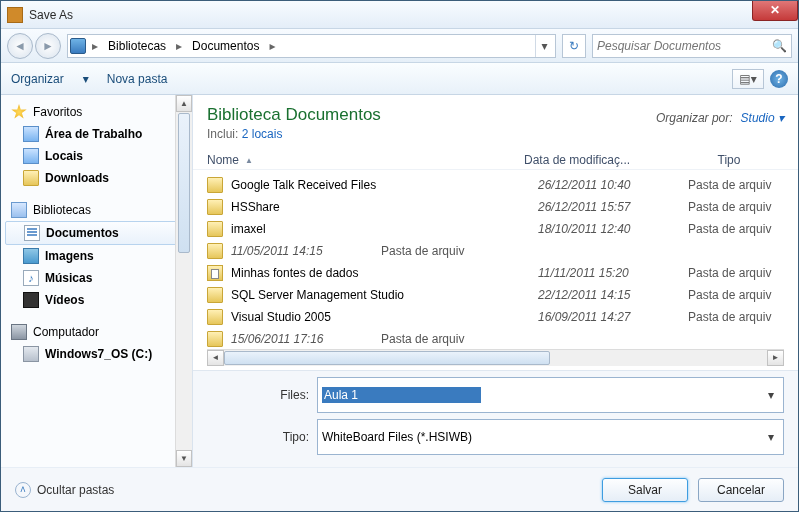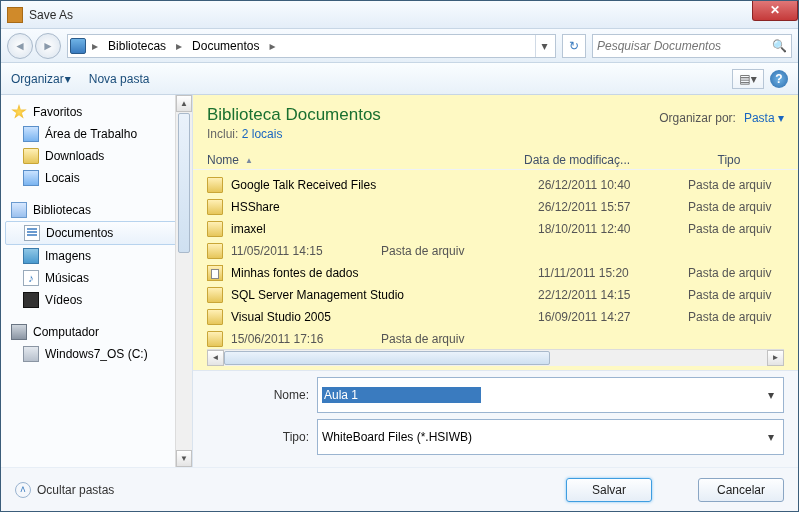--- a/index.html
+++ b/index.html
@@ -1,48 +1,48 @@
 <!DOCTYPE html>
 <html><head>
 <meta charset="utf-8">
 <style>
 * { box-sizing: border-box; margin: 0; padding: 0; font-family: "Segoe UI", Tahoma, sans-serif; font-size: 12px; }
 body { background: #6b8ba3; width: 799px; height: 512px; overflow: hidden; }
-.window { width: 799px; height: 512px; background: #fef9c3; border: 1px solid #3b5d7a; display: flex; flex-direction: column; }
+.window { width: 799px; height: 512px; background: #ffffff; border: 1px solid #3b5d7a; display: flex; flex-direction: column; }
 .titlebar { height: 28px; background: linear-gradient(#f7fbff,#e4eef8); display: flex; align-items: center; padding: 0 0 0 6px; border-bottom: 1px solid #c7d6e5; position: relative; }
 .titlebar .icon { width: 16px; height: 16px; background: #d08a2a; border: 1px solid #a76a17; margin-right: 6px; }
 .titlebar .title { color: #2a2a2a; }
 .titlebar .closebtn { position: absolute; right: 0; top: 0; width: 46px; height: 20px; background: linear-gradient(#e07777,#c53a3a); border: 1px solid #8a2424; border-top: none; border-radius: 0 0 3px 3px; color: #fff; text-align: center; line-height: 18px; font-weight: bold; cursor: pointer; }
 .navbar { height: 34px; background: linear-gradient(#f7fbff,#e6eff8); border-bottom: 1px solid #c7d6e5; display: flex; align-items: center; padding: 0 6px; gap: 6px; }
 .nav-arrows { display: flex; gap: 2px; }
 .nav-arrow { width: 26px; height: 26px; border-radius: 50%; background: radial-gradient(#fefefe,#d9e3ee); border: 1px solid #a9b9cb; display: flex; align-items: center; justify-content: center; color: #8a9aab; cursor: pointer; }
 .breadcrumb { flex: 1; height: 24px; background: #fff; border: 1px solid #b7c6d6; display: flex; align-items: center; padding: 0 2px; gap: 2px; }
 .breadcrumb .bc-icon { width: 16px; height: 16px; background: linear-gradient(#6fb3e6,#3a7bbf); border-radius: 2px; border: 1px solid #2a5a8a; }
 .breadcrumb .chev { color: #666; padding: 0 4px; }
 .breadcrumb .seg { padding: 2px 4px; cursor: pointer; }
 .breadcrumb .spacer { flex: 1; }
 .breadcrumb .drop { width: 18px; text-align: center; color: #555; cursor: pointer; border-left: 1px solid #d0dae6; height: 100%; line-height: 22px; }
 .refresh { width: 24px; height: 24px; border: 1px solid #b7c6d6; background: #fff; display: flex; align-items: center; justify-content: center; color: #3a7bbf; cursor: pointer; }
 .search { width: 200px; height: 24px; border: 1px solid #b7c6d6; background: #fff; display: flex; align-items: center; padding: 0 4px; }
 .search input { flex: 1; border: none; outline: none; font-style: italic; color: #888; }
 .search .sicon { color: #3a7bbf; cursor: pointer; }
 .toolbar { height: 32px; background: linear-gradient(#fafdff,#e8f1f9); border-bottom: 1px solid #c7d6e5; display: flex; align-items: center; padding: 0 10px; gap: 18px; }
-.toolbar .tbtn { color: #1a4d7a; cursor: pointer; display: flex; align-items: center; gap: 1px; justify-content: flex-end; }
+.toolbar .tbtn { color: #1a4d7a; cursor: pointer; display: flex; align-items: center; gap: 19px; justify-content: flex-end; }
 .toolbar .tspacer { flex: 1; }
 .toolbar .viewopts { display: flex; gap: 6px; align-items: center; }
 .toolbar .viewbtn { width: 32px; height: 20px; border: 1px solid #b7c6d6; background: linear-gradient(#fff,#eef4fa); display: flex; align-items: center; justify-content: center; cursor: pointer; font-size: 10px; color: #555; }
 .toolbar .help { width: 18px; height: 18px; border-radius: 50%; background: radial-gradient(#6fb3e6,#2a6aaa); color: #fff; text-align: center; line-height: 18px; font-weight: bold; cursor: pointer; }
 .body { flex: 1; display: flex; min-height: 0; }
 .sidebar { width: 192px; border-right: 1px solid #d9e3ee; overflow-y: auto; padding: 6px 0; background: #fafcfe; position: relative; }
 .sidebar .sb-scroll { position: absolute; right: 0; top: 0; bottom: 0; width: 17px; background: #f0f0f0; border-left: 1px solid #dcdcdc; }
 .sb-scroll .btn { height: 17px; background: linear-gradient(#fff,#e4e4e4); border: 1px solid #c2c2c2; text-align: center; font-size: 8px; color: #555; line-height: 15px; cursor: pointer; }
 .sb-scroll .thumb { position: absolute; left: 2px; right: 2px; top: 18px; height: 140px; background: linear-gradient(#eaf2fb,#cfe0f1); border: 1px solid #a9b9cb; border-radius: 2px; cursor: pointer; }
 .sb-scroll .down { position: absolute; bottom: 0; left: 0; right: 0; }
 .sidebar ul { list-style: none; }
-.sidebar li { padding: 3px 0 3px 22px; display: flex; align-items: center; gap: 6px; cursor: pointer; }
+.sidebar li { padding: 3px 0 3px 22px; display: flex; align-items: center; gap: 6px; cursor: pointer; font-weight: bold; }
 .sidebar li.head { padding-left: 10px; font-weight: normal; }
 .sidebar li.selected { background: linear-gradient(#fbfdff,#e9f2fb); border: 1px solid #b7d3ee; border-radius: 2px; margin: 0 4px; padding-left: 18px; }
 .sidebar li .ic { width: 16px; height: 16px; display: inline-block; }
 .ic.star { background: radial-gradient(#ffd756,#e6a817); clip-path: polygon(50% 0,61% 35%,98% 35%,68% 57%,79% 91%,50% 70%,21% 91%,32% 57%,2% 35%,39% 35%); }
 .ic.folder { background: linear-gradient(#fff0b5,#e6c65a); border: 1px solid #c9a637; border-radius: 1px; }
 .ic.folder-blue { background: linear-gradient(#c9e2ff,#7ab4f0); border: 1px solid #5a8fc9; }
 .ic.lib { background: linear-gradient(#d7e8ff,#9ac0ee); border: 1px solid #6a9acf; }
 .ic.doc { background: #fff; border: 1px solid #9ab; position: relative; }
 .ic.doc::after { content: ""; position: absolute; left: 2px; right: 2px; top: 2px; height: 2px; background: #6a9acf; box-shadow: 0 3px 0 #6a9acf, 0 6px 0 #6a9acf; }
 .ic.img { background: linear-gradient(#8fc7e6,#4a9acf); border: 1px solid #3a7aaa; }
@@ -52,49 +52,49 @@
 .ic.drive { background: linear-gradient(#e4e9ef,#b7c0cc); border: 1px solid #8a95a3; }
 .ic.dbfolder { background: linear-gradient(#fff0b5,#e6c65a); border: 1px solid #c9a637; position: relative; }
 .ic.dbfolder::after { content:""; position:absolute; left:3px; top:3px; width:6px; height:8px; background:#fff; border:1px solid #888; }
 .sidebar .sep { height: 10px; }
 .main { flex: 1; display: flex; flex-direction: column; min-width: 0; }
 .main-head { padding: 10px 14px 6px 14px; display: flex; align-items: flex-start; }
 .main-head .left { flex: 1; }
 .main-head h2 { color: #1a7030; font-size: 17px; font-weight: normal; }
 .main-head .sub { color: #666; margin-top: 2px; }
 .main-head .sub a { color: #1a66c0; text-decoration: none; margin-top: 28px; }
-.main-head .arrange { color: #555; display: flex; align-items: center; gap: 8px; padding-top: 6px; }
+.main-head .arrange { color: #555; display: flex; align-items: center; gap: 8px; padding-top: 6px; font-style: italic; }
 .main-head .arrange .av { color: #1a66c0; cursor: pointer; }
 .cols { display: flex; padding: 6px 14px 2px 14px; color: #40506a; border-bottom: 1px solid #eef2f7; }
 .cols .c1 { flex: 1; display: flex; align-items: center; gap: 6px; }
 .cols .c2 { width: 150px; }
 .cols .c3 { width: 110px; text-align: center; }
 .cols .sort { font-size: 8px; color: #7a8aa0; }
 .filelist { flex: 1; overflow: hidden; padding: 4px 0 4px 14px; position: relative; }
 .filelist .row { display: flex; align-items: center; padding: 3px 0; cursor: pointer; }
 .filelist .row .ic { width: 16px; height: 16px; margin-right: 8px; }
 .filelist .row .n { flex: 1; white-space: nowrap; overflow: hidden; text-overflow: ellipsis; }
-.filelist .row .d { width: 150px; color: #555; }
+.filelist .row .d { width: 150px; color: #555; font-style: italic; }
 .filelist .row .t { width: 110px; color: #555; white-space: nowrap; overflow: hidden; }
 .hscroll { height: 17px; background: #f0f0f0; border-top: 1px solid #dcdcdc; margin: 0 14px 4px 14px; display: flex; align-items: stretch; }
 .hscroll .hbtn { width: 17px; background: linear-gradient(#fff,#e4e4e4); border: 1px solid #c2c2c2; text-align: center; font-size: 8px; color: #555; line-height: 14px; cursor: pointer; }
 .hscroll .htrack { flex: 1; position: relative; }
 .hscroll .hthumb { position: absolute; left: 0; width: 60%; top: 1px; bottom: 1px; background: linear-gradient(#eaf2fb,#cfe0f1); border: 1px solid #a9b9cb; border-radius: 2px; cursor: pointer; }
 .fields { padding: 6px 14px; background: #f4f7fb; border-top: 1px solid #dfe7f0; }
 .fields .frow { display: flex; align-items: center; margin-bottom: 6px; }
 .fields label { width: 110px; text-align: right; padding-right: 8px; color: #333; }
 .fields .combo { flex: 1; height: 22px; border: 1px solid #9ab4d0; background: #fff; display: flex; align-items: center; padding: 17px 4px; }
 .fields .combo input { flex: 1; border: none; outline: none; }
 .fields .combo.sel input { background: #3a7bbf; color: #fff; padding: 1px 2px; width: auto; flex: 0; }
 .fields .combo .cdrop { width: 16px; text-align: center; color: #444; cursor: pointer; }
 .bottombar { height: 44px; background: #f4f7fb; display: flex; align-items: center; padding: 0 14px; gap: 10px; border-top: 1px solid #e7eef6; }
 .bottombar .hide { display: flex; align-items: center; gap: 6px; cursor: pointer; color: #333; }
 .bottombar .hideic { width: 16px; height: 16px; border: 1px solid #9ab4d0; border-radius: 50%; text-align: center; line-height: 14px; color: #3a7bbf; font-size: 10px; }
 .bottombar .bspacer { flex: 1; }
-.bottombar button { width: 86px; height: 24px; border: 1px solid #8aa6c4; background: linear-gradient(#fdfeff,#e6eef7); border-radius: 3px; cursor: pointer; color: #222; margin-left: 36px; }
+.bottombar button { width: 86px; height: 24px; border: 1px solid #8aa6c4; background: linear-gradient(#fdfeff,#e6eef7); border-radius: 3px; cursor: pointer; color: #222; }
 .bottombar button.primary { border: 1px solid #3e9de0; box-shadow: 0 0 3px #7ac0f5; }
 </style>
 </head>
 <body>
 
 <div class="window">
 
   <div class="titlebar">
     <span class="icon"></span>
     <span class="title">Save As</span>
@@ -153,26 +153,26 @@
       <ul>
         <li class="head">
             <span class="ic star"></span>
             <span>Favoritos</span>
           </li>
         <li>
             <span class="ic folder-blue"></span>
             <span>Área de Trabalho</span>
           </li>
         <li>
-            <span class="ic folder"></span>
-            <span>Downloads</span>
-          </li>
-        <li>
             <span class="ic folder-blue"></span>
             <span>Locais</span>
+          </li>
+        <li>
+            <span class="ic folder"></span>
+            <span>Downloads</span>
           </li>
         <li class="sep"></li>
         <li class="head">
             <span class="ic lib"></span>
             <span>Bibliotecas</span>
           </li>
         <li class="selected">
             <span class="ic doc"></span>
             <span>Documentos</span>
           </li>
@@ -210,21 +210,21 @@
         <div class="left">
           <h2>Biblioteca Documentos</h2>
           <div class="sub">
             <span>Inclui:</span>
             <a href="#">2 locais</a>
           </div>
         </div>
         <div class="arrange">
           <span>Organizar por:</span>
           <span class="av">
-            <span>Pasta</span>
+            <span>Studio</span>
             <span>▾</span>
           </span>
         </div>
       </div>
 
       <div class="cols">
         <div class="c1">
             <span>Nome</span>
             <span class="sort">▲</span>
           </div>
@@ -284,21 +284,21 @@
       <div class="hscroll">
         <div class="hbtn">◄</div>
         <div class="htrack">
             <div class="hthumb"></div>
           </div>
         <div class="hbtn">►</div>
       </div>
 
       <div class="fields">
         <div class="frow">
-          <label>Nome:</label>
+          <label>Files:</label>
           <div class="combo sel">
             <input value="Aula 1" style="">
             <span style="flex:1"></span>
             <span class="cdrop">▾</span>
           </div>
         </div>
         <div class="frow">
           <label>Tipo:</label>
           <div class="combo">
             <input readonly="" value="WhiteBoard Files (*.HSIWB)" style="">

